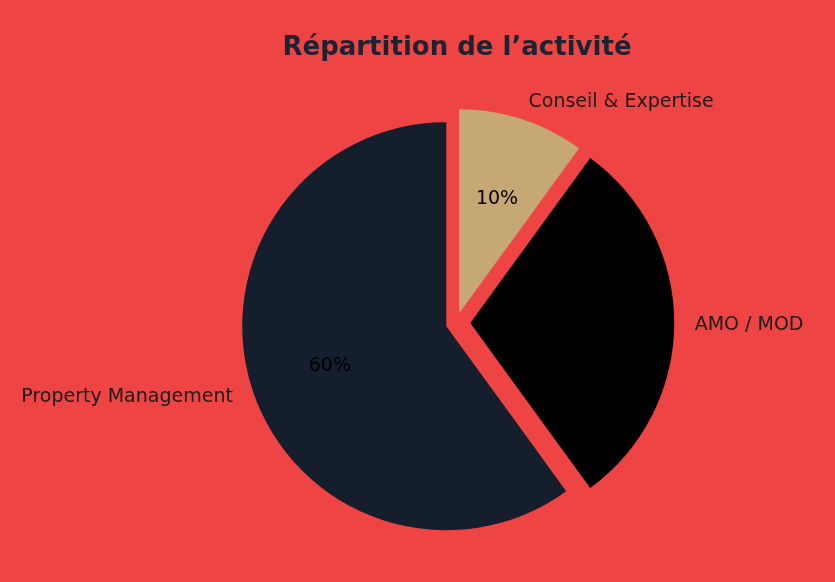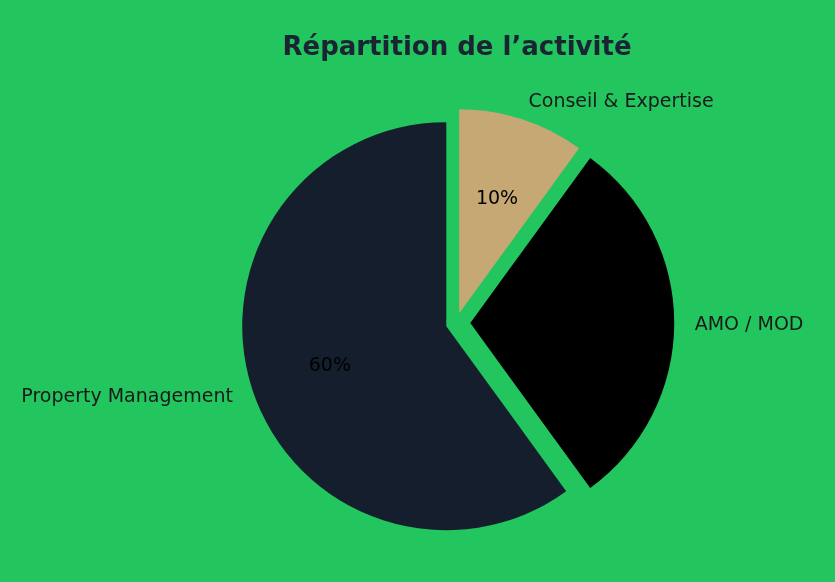--- a/index.html
+++ b/index.html
@@ -19,21 +19,21 @@
     white-space: nowrap;
     line-height: 1;
   }
   svg.pie { position: absolute; left: 0; top: 0; }
   .slice-label { font-size: 19px; }
   .pct-label  { font-size: 19px; }
 </style>
 </head>
 <body>
 
-<div class="figure" style="background: #22c55e;">
+<div class="figure" style="background: #ef4444;">
   <div class="chart-title" style="color: rgb(27, 36, 51);">Répartition de l’activité</div>
   <svg class="pie" width="835" height="582" viewBox="0 0 835 582" xmlns="http://www.w3.org/2000/svg">
       <path d="M 446.3 326.2 L 446.3 122.2 A 204 204 0 1 0 566.2 491.2 Z" fill="#151E2C"></path>
       <text x="232.9" y="395.5" dy="0.35em" text-anchor="end" fill="#1A1A1A" class="slice-label">Property Management</text>
       <text x="329.9" y="364.0" dy="0.35em" text-anchor="middle" fill="#000000" class="pct-label">60%</text>
       <path d="M 470.3 323.0 L 590.2 488.0 A 204 204 0 0 0 590.2 158.0 Z" fill="#000000"></path>
       <text x="694.7" y="323.0" dy="0.35em" text-anchor="start" fill="#1A1A1A" class="slice-label">AMO / MOD</text>
       <text x="592.7" y="323.0" dy="0.35em" text-anchor="middle" fill="#000000" class="pct-label">30%</text>
       <path d="M 459.2 313.3 L 579.1 148.3 A 204 204 0 0 0 459.2 109.3 Z" fill="#C5A873"></path>
       <text x="528.5" y="99.9" dy="0.35em" text-anchor="start" fill="#1A1A1A" class="slice-label">Conseil &amp; Expertise</text>

